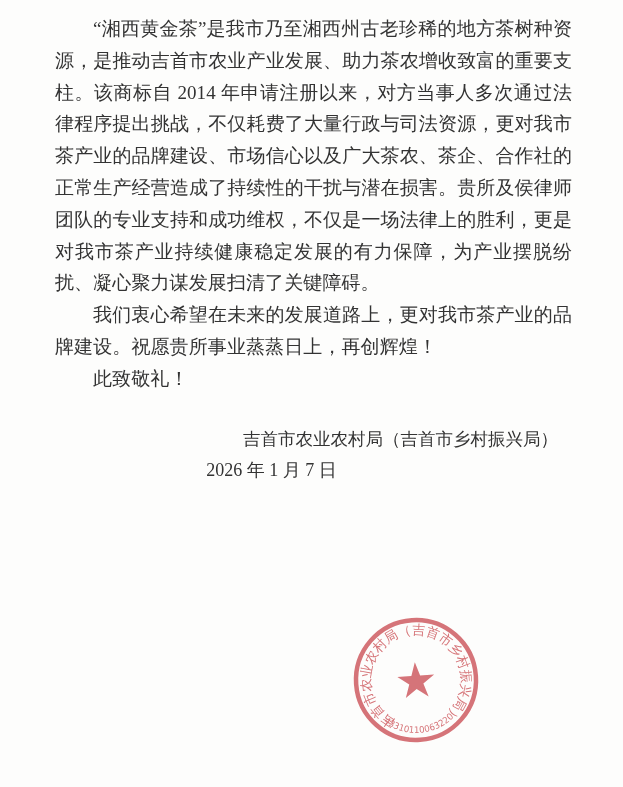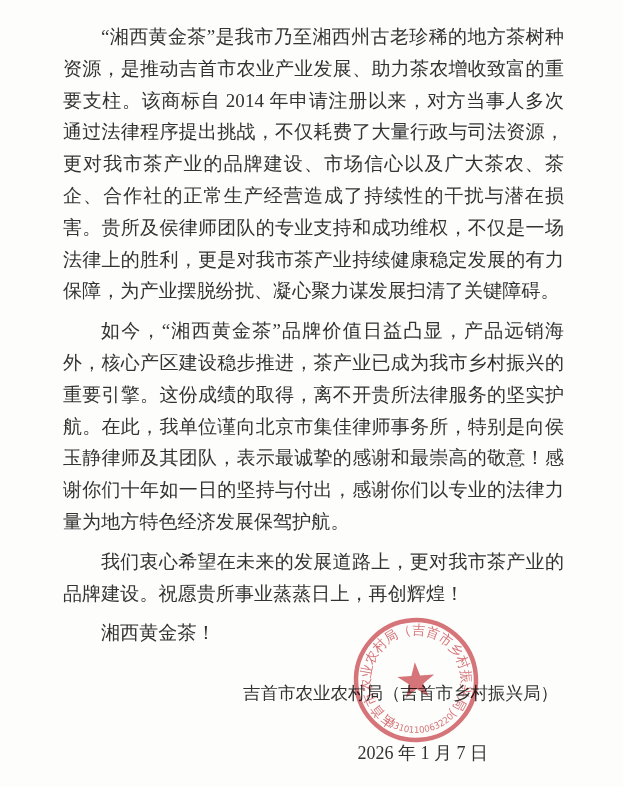--- a/index.html
+++ b/index.html
@@ -16,42 +16,41 @@
     font-family: "Liberation Serif", "DejaVu Serif", serif;
     color: #333333;
   }
   .letter-body {
     position: absolute;
     left: 55px;
     top: 13px;
     width: 517px;
   }
   .para {
-    margin: 8px;
+    margin: 0;
     font-size: 19px;
     line-height: 31.8px;
     text-align: justify;
     text-indent: 2em;
     letter-spacing: 0.1px;
   }
   .signature {
     margin-top: 29px;
     font-size: 17.5px;
     line-height: 31.8px;
     text-align: right;
     padding-right: 14px;
     white-space: nowrap;
   }
   .date {
     font-size: 18px;
     line-height: 31.8px;
-    text-align: right;
+    text-align: center;
     padding-right: 84px;
     white-space: nowrap;
-    margin-top: 28px;
   }
   .seal {
     position: absolute;
     left: 350px;
     top: 614px;
     width: 132px;
     height: 132px;
     transform: rotate(-4deg);
     opacity: 0.82;
     mix-blend-mode: multiply;
@@ -70,23 +69,22 @@
     font-family: "DejaVu Sans", sans-serif;
   }
 </style>
 </head>
 <body>
 
 <div class="page">
 
   <div class="letter-body">
     <p class="para">“湘西黄金茶”是我市乃至湘西州古老珍稀的地方茶树种资源，是推动吉首市农业产业发展、助力茶农增收致富的重要支柱。该商标自 2014 年申请注册以来，对方当事人多次通过法律程序提出挑战，不仅耗费了大量行政与司法资源，更对我市茶产业的品牌建设、市场信心以及广大茶农、茶企、合作社的正常生产经营造成了持续性的干扰与潜在损害。贵所及侯律师团队的专业支持和成功维权，不仅是一场法律上的胜利，更是对我市茶产业持续健康稳定发展的有力保障，为产业摆脱纷扰、凝心聚力谋发展扫清了关键障碍。</p>
-    <p class="para">如今，“湘西黄金茶”品牌价值日益凸显，产品远销海外，核心产区建设稳步推进，茶产业已成为我市乡村振兴的重要引擎。这份成绩的取得，离不开贵所法律服务的坚实护航。在此，我单位谨向北京市集佳律师事务所，特别是向侯玉静律师及其团队，表示最诚挚的感谢和最崇高的敬意！感谢你们十年如一日的坚持与付出，感谢你们以专业的法律力量为地方特色经济发展保驾护航。</p>
     <p class="para">我们衷心希望在未来的发展道路上，更对我市茶产业的品牌建设。祝愿贵所事业蒸蒸日上，再创辉煌！</p>
-    <p class="para">湘西黄金茶！</p>
+    <p class="para">此致敬礼！</p>
 
     <div class="signature">吉首市农业农村局（吉首市乡村振兴局）</div>
     <div class="date">2026 年 1 月 7 日</div>
   </div>
 
   <svg class="seal" viewBox="0 0 132 132" width="132" height="132" xmlns="http://www.w3.org/2000/svg" xmlns:xlink="http://www.w3.org/1999/xlink">
     <circle cx="66" cy="66" r="60" fill="none" stroke-width="4.5" stroke="#cf565c"></circle>
     <path id="sealNameArc" d="M 43.25,105.4 A 45.5,45.5 0 1 1 88.75,105.4" fill="none"></path>
     <path id="sealCodeArc" d="M 28.5,103.5 A 53,53 0 0 0 103.5,103.5" fill="none"></path>
     <text class="seal-name" fill="#cf565c">

